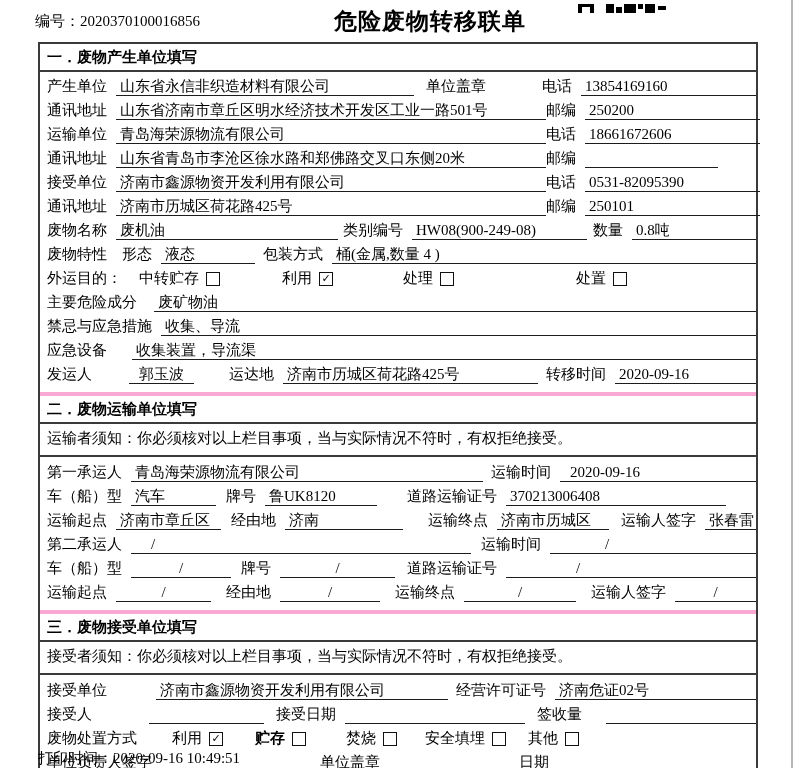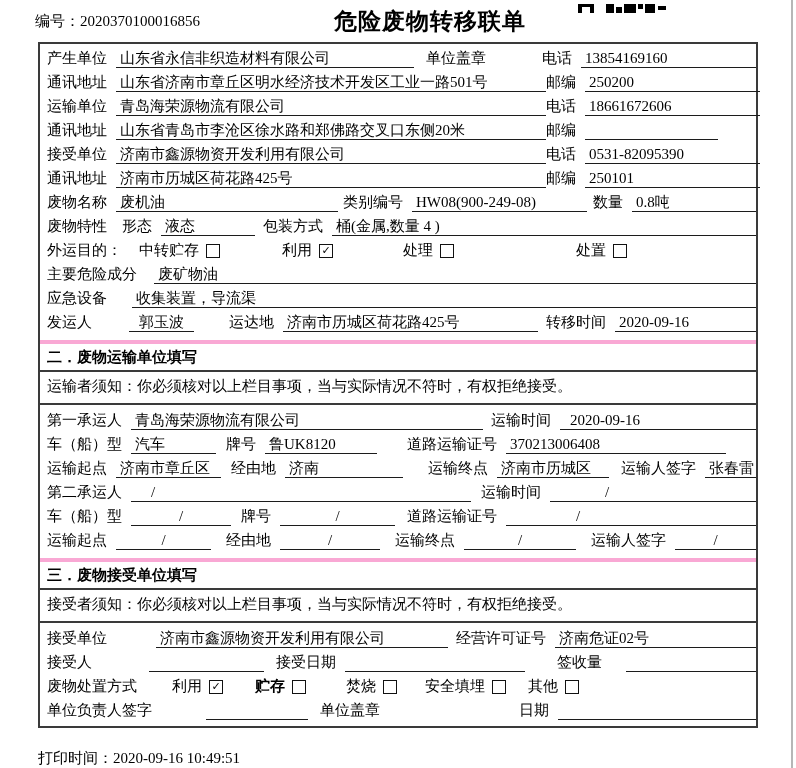--- a/index.html
+++ b/index.html
@@ -48,20 +48,21 @@
       <rect x="38" y="3" width="6" height="6" fill="#000"></rect>
       <rect x="46" y="0" width="12" height="9" fill="#000"></rect>
       <rect x="60" y="0" width="5" height="5" fill="#000"></rect>
       <rect x="67" y="0" width="10" height="9" fill="#000"></rect>
       <rect x="80" y="2" width="8" height="4" fill="#000"></rect>
     </svg>
   </div>
 
   <div class="tbl">
 
+    <div class="sec">一．废物产生单位填写</div>
 
     <div class="row" style="padding-top:3px;height:26px;">
       <span class="lbl">产生单位</span>
       <span class="val" style="width:298px;">山东省永信非织造材料有限公司</span>
       <span class="lbl" style="margin-left:12px;">单位盖章</span>
       <span class="lbl ml-auto">电话</span>
       <span class="val" style="width:175px;">13854169160</span>
     </div>
 
     <div class="row">
@@ -134,20 +135,24 @@
         <span>处置</span>
         <span class="cb"></span>
       </span>
     </div>
 
     <div class="row">
       <span class="lbl">主要危险成分</span>
       <span class="val fill" style="margin-left:8px;">废矿物油</span>
     </div>
 
+    <div class="row">
+      <span class="lbl">禁忌与应急措施</span>
+      <span class="val fill">收集、导流</span>
+    </div>
 
     <div class="row">
       <span class="lbl">应急设备</span>
       <span class="val fill" style="margin-left:16px;">收集装置，导流渠</span>
     </div>
 
     <div class="row gap">
       <span class="lbl">发运人</span>
       <span class="val c" style="width:65px;margin-left:28px;">郭玉波</span>
       <span class="lbl" style="margin-left:35px;">运达地</span>
@@ -221,21 +226,21 @@
       <span class="val" style="width:292px;margin-left:40px;">济南市鑫源物资开发利用有限公司</span>
       <span class="lbl" style="margin-left:8px;">经营许可证号</span>
       <span class="val fill">济南危证02号</span>
     </div>
 
     <div class="row">
       <span class="lbl">接受人</span>
       <span class="val" style="width:115px;margin-left:48px;"></span>
       <span class="lbl" style="margin-left:12px;">接受日期</span>
       <span class="val" style="width:180px;"></span>
-      <span class="lbl" style="margin-left:32px;">签收量</span>
+      <span class="lbl" style="margin-left:12px;">签收量</span>
       <span class="val fill" style="margin-left:15px;"></span>
     </div>
 
     <div class="row">
       <span class="lbl">废物处置方式</span>
       <span class="opt" style="margin-left:26px;">
         <span>利用</span>
         <span class="cb">✓</span>
       </span>
       <span class="opt" style="margin-left:32px;font-weight:bold;">

